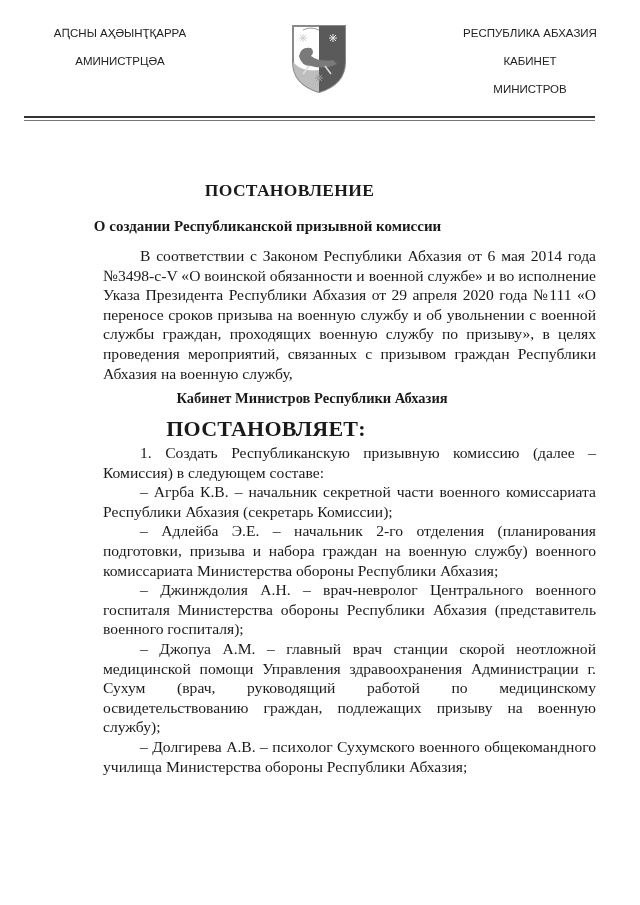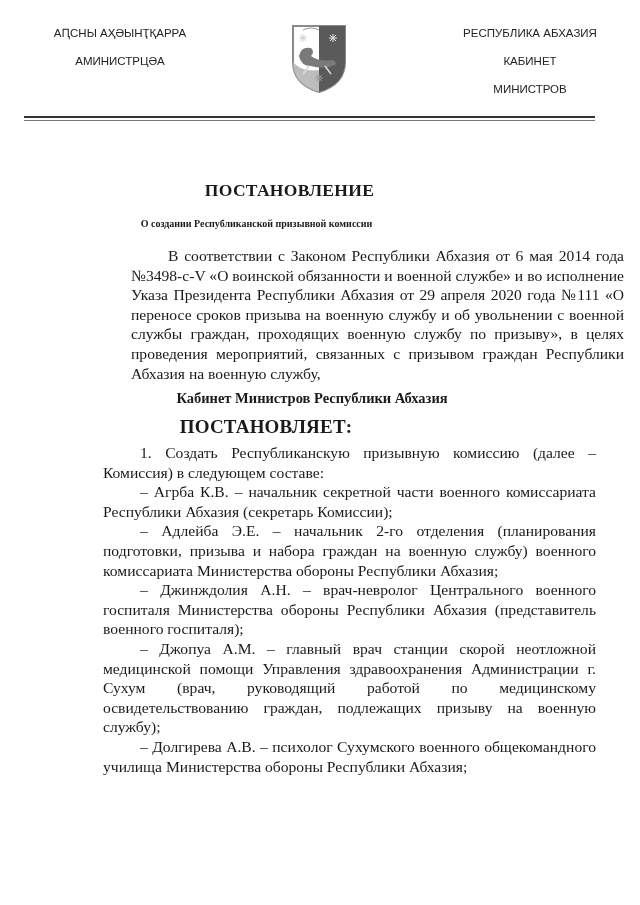--- a/index.html
+++ b/index.html
@@ -7,25 +7,25 @@
   .hdr-col { position: absolute; top: 26px; font-family: "Liberation Sans", sans-serif; font-size: 11.5px; color: #222; text-align: center; }
   .hdr-col div { height: 28px; line-height: 14px; }
   .hdr-left { left: 20px; width: 200px; }
   .hdr-right { left: 430px; width: 200px; }
   .emblem { position: absolute; left: 289px; top: 22px; width: 60px; height: 72px; }
   .rule { position: absolute; left: 24px; width: 571px; height: 0; border-top: 1px solid #555; }
   .rule.r1 { top: 116px; border-top: 2px solid #333; }
   .rule.r2 { top: 120px; border-top: 1px solid #777; }
   .doc { position: absolute; left: 103px; width: 493px; font-family: "Liberation Serif", serif; font-size: 15.6px; line-height: 19.6px; color: #1a1a1a; }
   .title { position: absolute; top: 180px; left: 0; width: 579px; text-align: center; font-family: "Liberation Serif", serif; font-weight: bold; font-size: 17.5px; letter-spacing: 0.3px; }
-  .subtitle { position: absolute; top: 218px; left: 0; width: 513px; text-align: center; font-family: "Liberation Serif", serif; font-weight: bold; font-size: 10px; }
+  .subtitle { position: absolute; top: 218px; left: 11px; width: 513px; text-align: center; font-family: "Liberation Serif", serif; font-weight: bold; font-size: 15px; }
   .p { text-align: justify; text-indent: 37px; margin: 0; }
-  .intro { top: 246px; margin-left: 28px; }
+  .intro { top: 246px; }
   .cab { position: absolute; top: 390px; left: 0; width: 624px; text-align: center; font-family: "Liberation Serif", serif; font-weight: bold; font-size: 14.5px; }
-  .decree { position: absolute; top: 416px; left: 0; width: 532px; text-align: center; font-family: "Liberation Serif", serif; font-weight: bold; font-size: 19px; letter-spacing: 0.2px; }
+  .decree { position: absolute; top: 416px; left: 0; width: 532px; text-align: center; font-family: "Liberation Serif", serif; font-weight: bold; font-size: 22px; letter-spacing: 0.2px; }
   .body { top: 443px; }
 </style>
 </head>
 <body>
 
 <div class="hdr-col hdr-left">
   <div>АԤСНЫ АҲӘЫНҬҚАРРА</div>
   <div>АМИНИСТРЦӘА</div>
 </div>
 

